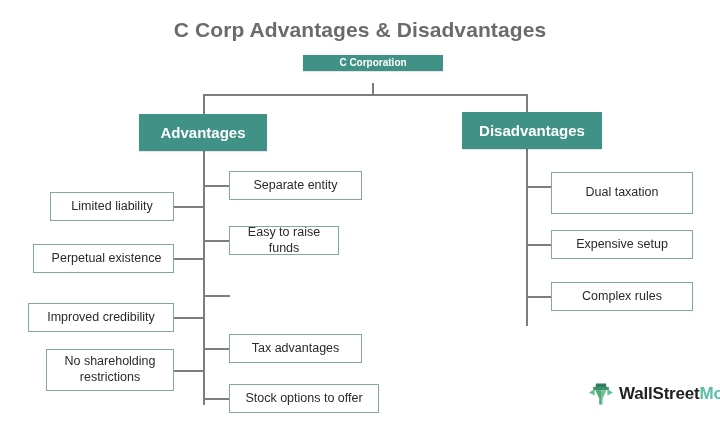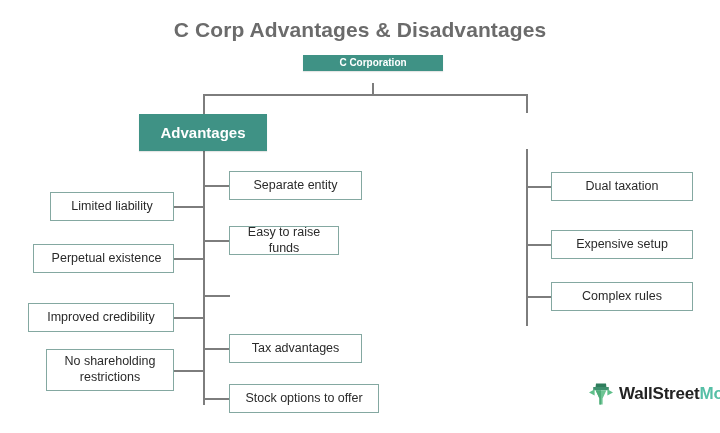--- a/index.html
+++ b/index.html
@@ -71,21 +71,21 @@
   #leaf-a3 { left: 229px; top: 334px; width: 133px; height: 29px; }
   #leaf-a4 { left: 229px; top: 384px; width: 150px; height: 29px; }
 
   
   #leaf-b0 { left:  50px; top: 192px; width: 124px; height: 29px; }
   #leaf-b1 { left:  33px; top: 244px; width: 141px; height: 29px; padding-left: 12px; }
   #leaf-b2 { left:  28px; top: 303px; width: 146px; height: 29px; }
   #leaf-b3 { left:  46px; top: 349px; width: 128px; height: 42px; }
 
   
-  #leaf-c0 { left: 551px; top: 172px; width: 142px; height: 29px; }
+  #leaf-c0 { left: 551px; top: 172px; width: 142px; height: 42px; }
   #leaf-c1 { left: 551px; top: 230px; width: 142px; height: 29px; }
   #leaf-c2 { left: 551px; top: 282px; width: 142px; height: 29px; }
 
   
   .line { position: absolute; background: #7d7d7d; }
   .line.h { height: 1.6px; }
   .line.v { width: 1.6px; }
 
   
   #l-root-stem   { left: 372px; top: 83px;  height: 12px; }
@@ -160,20 +160,21 @@
   <div class="line h stub-al" id="s-b1"></div>
   <div class="line h stub-al" id="s-b2"></div>
   <div class="line h stub-al" id="s-b3"></div>
 
   <div class="line h stub-d" id="s-c0"></div>
   <div class="line h stub-d" id="s-c1"></div>
   <div class="line h stub-d" id="s-c2"></div>
 
   <div class="teal-node" id="node-root">C Corporation</div>
   <div class="teal-node" id="node-adv">Advantages</div>
+  <div class="teal-node" id="node-disadv">Disadvantages</div>
 
   <div class="leaf-node" id="leaf-a0">Separate entity</div>
   <div class="leaf-node" id="leaf-a1">Easy to raise funds</div>
   <div class="leaf-node" id="leaf-a3">Tax advantages</div>
   <div class="leaf-node" id="leaf-a4">Stock options to offer</div>
 
   <div class="leaf-node" id="leaf-b0">Limited liability</div>
   <div class="leaf-node" id="leaf-b1">Perpetual existence</div>
   <div class="leaf-node" id="leaf-b2">Improved credibility</div>
   <div class="leaf-node" id="leaf-b3">No shareholding

